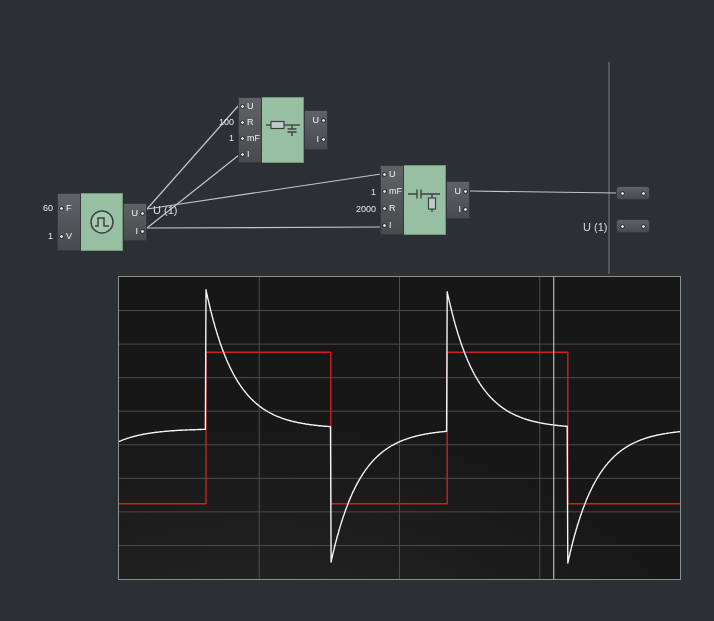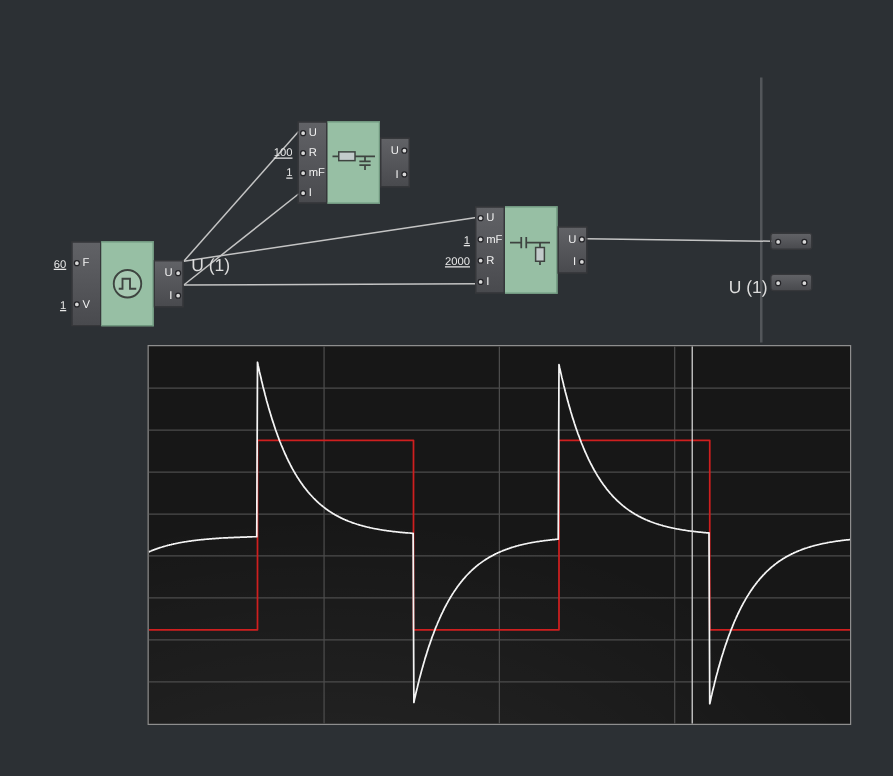--- a/index.html
+++ b/index.html
@@ -25,23 +25,23 @@
     width:42px;
     background:#97bfa4;
     border:1px solid #6f977e; border-left:none;
     display:flex; align-items:center; justify-content:center;
   }
   .prow { position:relative; display:flex; align-items:center; height:12px; }
   .pdot { width:5px; height:5px; border-radius:50%; background:#d8d8d8; border:1px solid #232327; flex:none; margin-left:1px; margin-right:2px; }
   .rstrip .prow { justify-content:flex-end; }
   .rstrip .pdot { margin-right:1px; margin-left:2px; }
   .plbl { font-size:9px; color:#f2f2f2; line-height:1; }
-  .pval { position:absolute; right:calc(100% + 5px); font-size:9px; color:#e6e6e6; white-space:nowrap;text-decoration:underline; }
-
-  .tag { position:absolute; font-size:14px; color:#dcdcdc; z-index:4; }
+  .pval { position:absolute; right:calc(100% + 5px); font-size:9px; color:#e6e6e6; white-space:nowrap; }
+
+  .tag { position:absolute; font-size:11px; color:#dcdcdc; z-index:4; }
 
   .connector {
     position:absolute; width:34px; height:14px;
     background:linear-gradient(#616266,#494a4e);
     border:1px solid #36373a; border-radius:3px;
     display:flex; align-items:center; justify-content:space-between;
     padding:0 3px; z-index:3;
   }
   .cdot { width:5px; height:5px; border-radius:50%; background:#d8d8d8; border:1px solid #232327; }
 
@@ -62,21 +62,21 @@
 <svg id="wires" width="714" height="621">
     <line x1="147" y1="209" x2="239" y2="105" stroke="#c4c4c4" stroke-width="1.2"></line>
     <line x1="147" y1="209" x2="381" y2="174" stroke="#c4c4c4" stroke-width="1.2"></line>
     <line x1="147" y1="228" x2="239" y2="155" stroke="#c4c4c4" stroke-width="1.2"></line>
     <line x1="147" y1="228" x2="381" y2="227" stroke="#c4c4c4" stroke-width="1.2"></line>
     <line x1="469" y1="191" x2="618" y2="193" stroke="#c4c4c4" stroke-width="1.2"></line>
   </svg>
 
 <div id="vline"></div>
 
-<div class="node" style="left:57px; top:193px; height:68px;">
+<div class="node" style="left:57px; top:193px; height:58px;">
   <div class="lstrip">
     <div class="prow">
       <span class="pval">60</span>
       <span class="pdot"></span>
       <span class="plbl">F</span>
     </div>
     <div class="prow">
       <span class="pval">1</span>
       <span class="pdot"></span>
       <span class="plbl">V</span>

